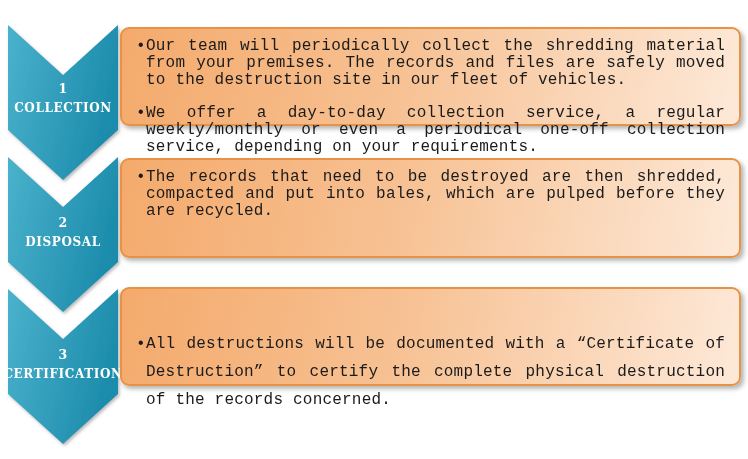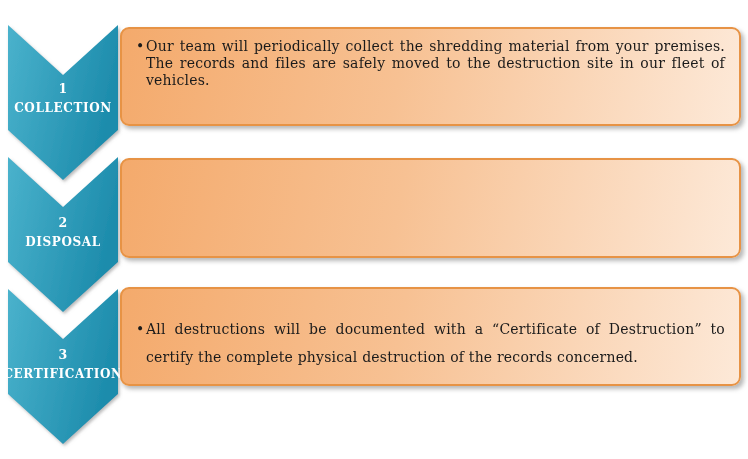--- a/index.html
+++ b/index.html
@@ -43,29 +43,30 @@
     padding: 0 10px;
   }
   .box-1 { top: 27px;  height: 95px; }
   .box-2 { top: 158px; height: 96px; }
   .box-3 { top: 287px; height: 95px; }
   .box-content {
     padding: 9px 4px 6px 4px;
     color: #1b1b1b;
   }
   .bullet {
-    font-size: 14px;
+    font-size: 16px;
     line-height: 17px;
     text-align: justify;
     padding-left: 10px;
     text-indent: -10px;
     letter-spacing: 0.2px;
+    font-family: Liberation Mono, monospace;
   }
   .bullet + .bullet { margin-top: 16px; }
-  .box-3 .box-content { padding-top: 26px; }
+  .box-3 .box-content { padding-top: 26px; margin-top: 15px; }
   .box-3 .bullet { line-height: 28px; }
   .marker { display: inline-block; width: 10px; text-indent: 0; }
 </style>
 </head>
 <body>
 
 <div class="canvas">
 
   <svg class="chevron-svg" width="140" height="459" viewBox="0 0 140 459">
     <defs>
@@ -93,25 +94,27 @@
     <g>
       <path d="M8,289 L63,339 L118,289 L118,394 L63,444 L8,394 Z" fill="url(#tealGrad)" filter="url(#chevShadow)"></path>
       <text class="chev-num" x="63" y="359">3</text>
       <text class="chev-label" x="63" y="378">CERTIFICATION</text>
     </g>
   </svg>
 
   <div class="info-box box-1">
     <div class="box-content">
       <div class="bullet"><span class="marker">•</span><span>Our team will periodically collect the shredding material from your premises. The records and files are safely moved to the destruction site in our fleet of vehicles.</span></div>
+      <div class="bullet"><span class="marker">•</span><span>We offer a day-to-day collection service, a regular weekly/monthly or even a periodical one-off collection service, depending on your requirements.</span></div>
     </div>
   </div>
 
   <div class="info-box box-2">
     <div class="box-content">
+      <div class="bullet"><span class="marker">•</span><span>The records that need to be destroyed are then shredded, compacted and put into bales, which are pulped before they are recycled.</span></div>
     </div>
   </div>
 
   <div class="info-box box-3">
     <div class="box-content">
       <div class="bullet"><span class="marker">•</span><span>All destructions will be documented with a “Certificate of Destruction” to certify the complete physical destruction of the records concerned.</span></div>
     </div>
   </div>
 
 </div>

